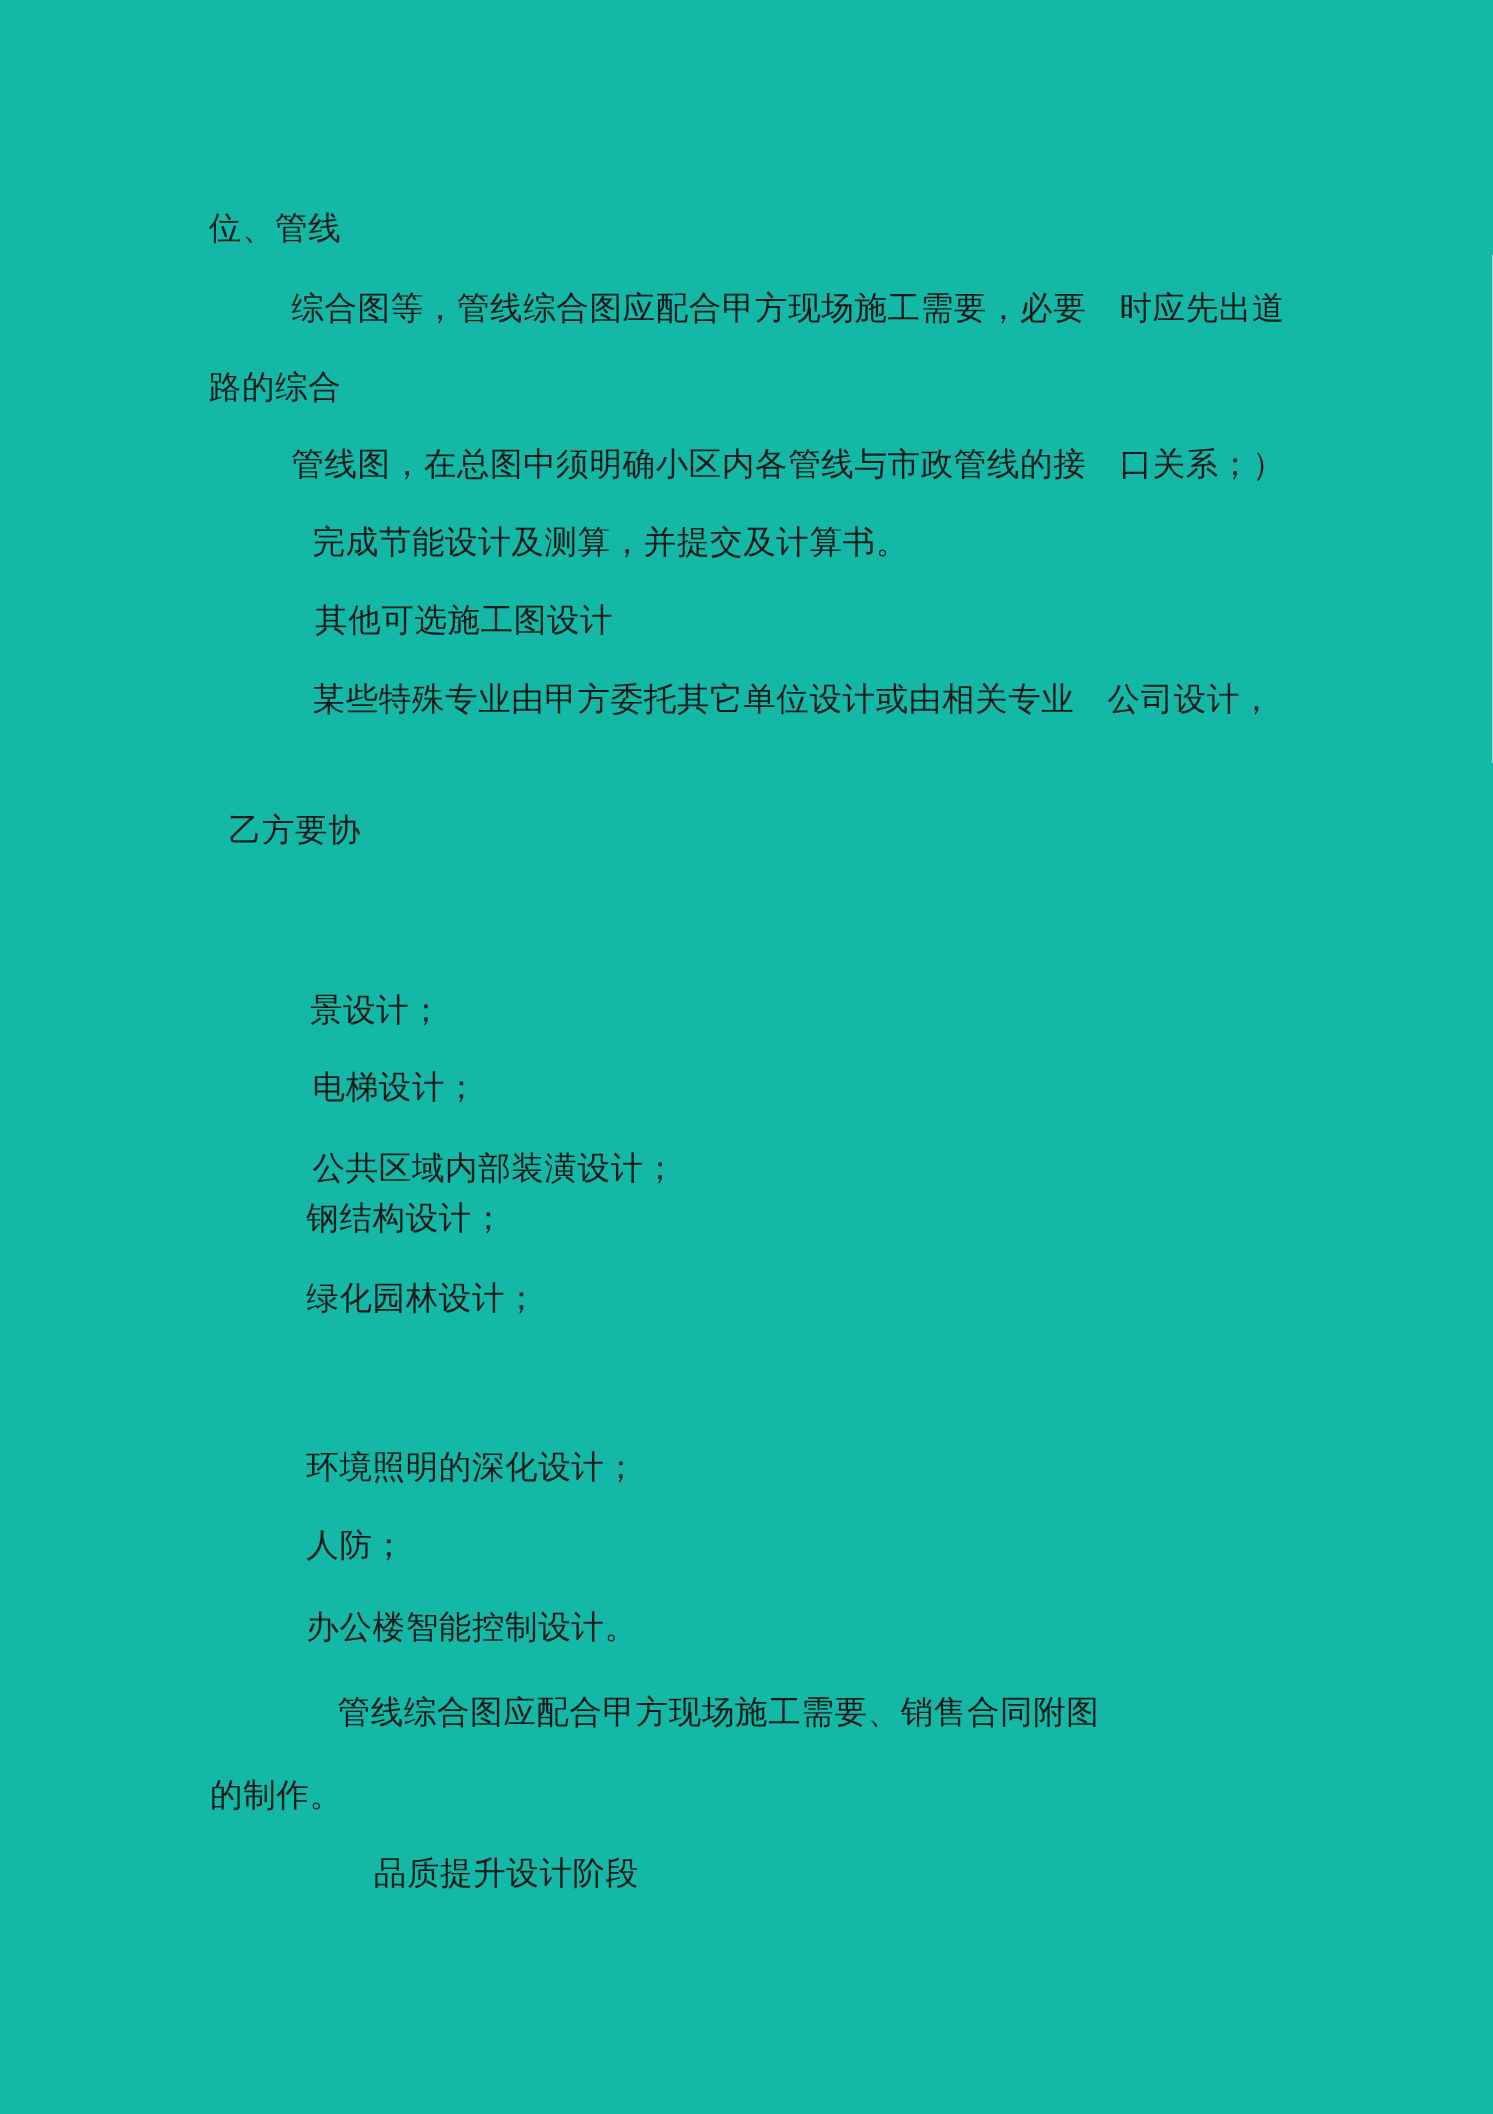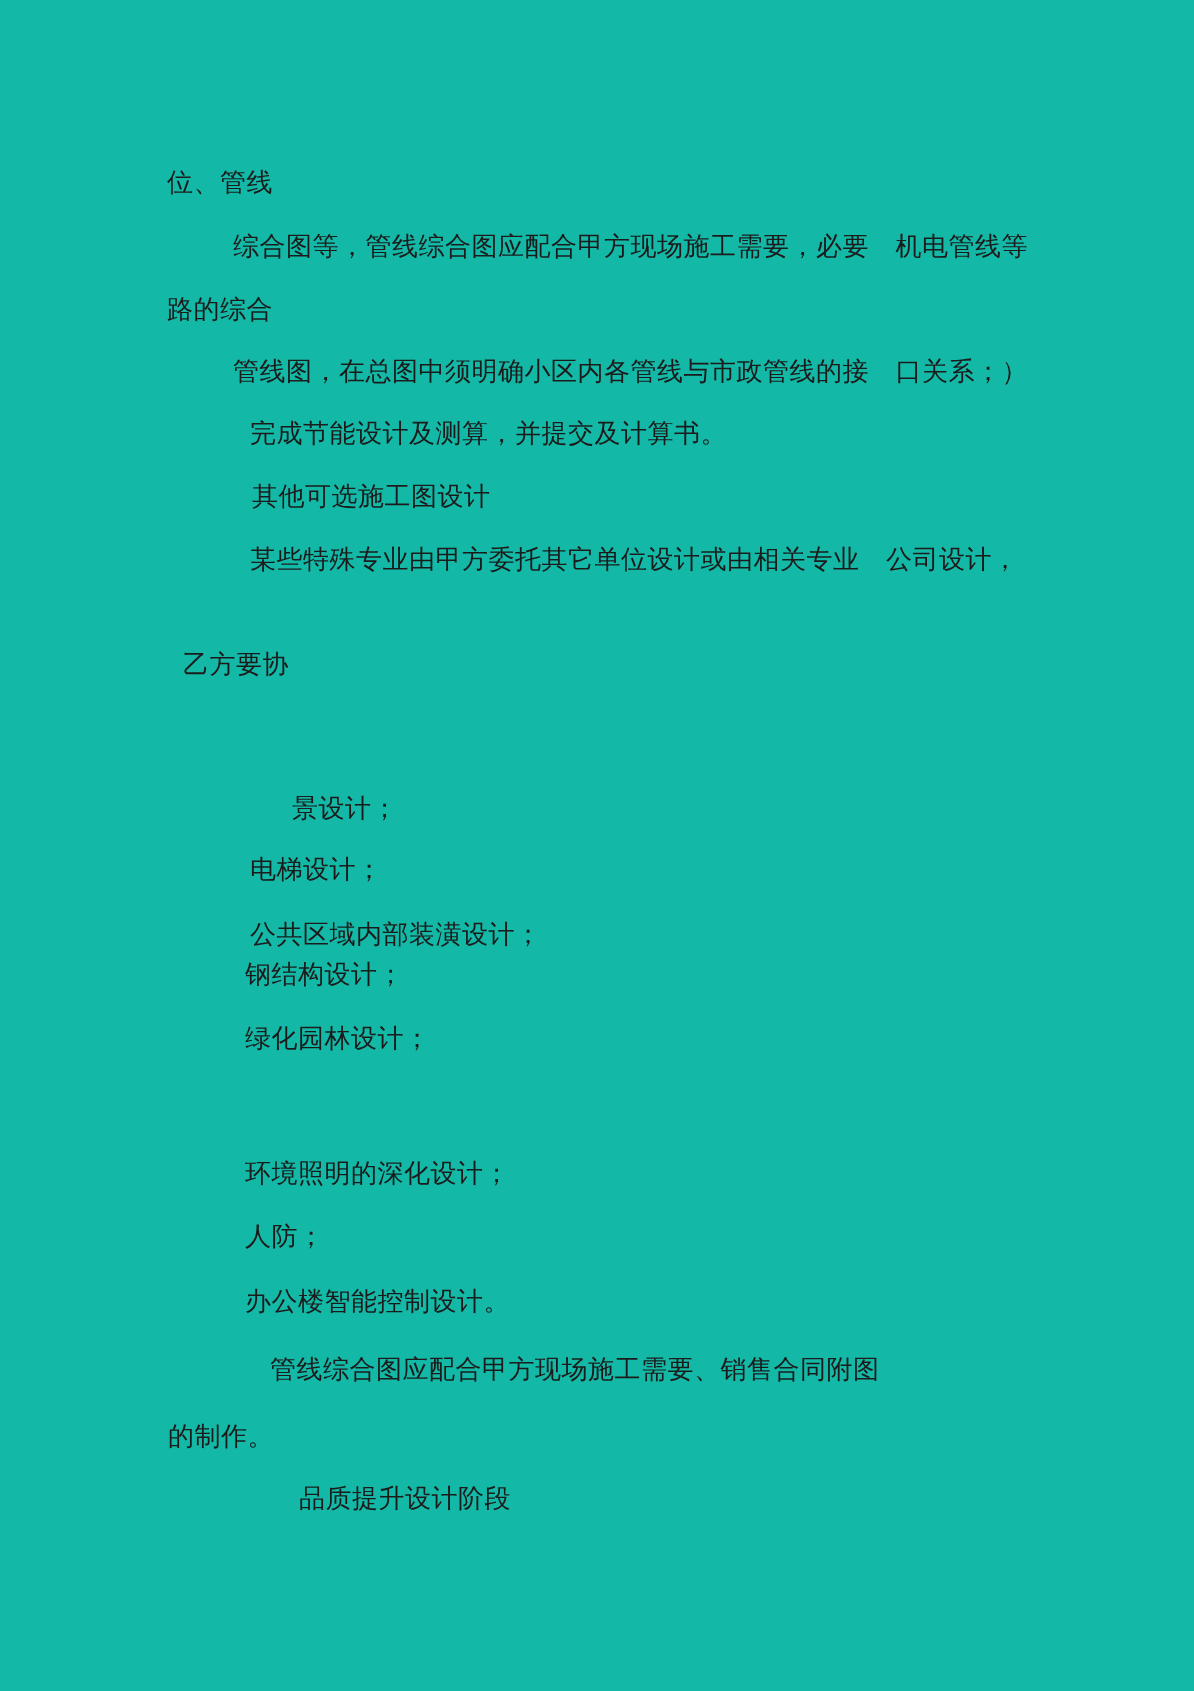--- a/index.html
+++ b/index.html
@@ -22,28 +22,28 @@
     color: #1b1b1b;
     white-space: pre;
     letter-spacing: 0.5px;
   }
 </style>
 </head>
 <body>
 
 <div class="page">
   <div class="line" style="left:167px; top:167px;">位、管线</div>
-  <div class="line" style="left:233px; top:231px;">综合图等，管线综合图应配合甲方现场施工需要，必要　机电管线等</div>
+  <div class="line" style="left:233px; top:231px;">综合图等，管线综合图应配合甲方现场施工需要，必要　时应先出道</div>
   <div class="line" style="left:167px; top:294px;">路的综合</div>
   <div class="line" style="left:250px; top:418px;">完成节能设计及测算，并提交及计算书。</div>
   <div class="line" style="left:233px; top:356px;">管线图，在总图中须明确小区内各管线与市政管线的接　口关系；）</div>
   <div class="line" style="left:252px; top:481px;">其他可选施工图设计</div>
   <div class="line" style="left:250px; top:544px;">某些特殊专业由甲方委托其它单位设计或由相关专业　公司设计，</div>
   <div class="line" style="left:183px; top:605px;margin-top:44px;">乙方要协</div>
-  <div class="line" style="left:248px; top:793px;margin-left:44px;">景设计；</div>
+  <div class="line" style="left:248px; top:793px;">景设计；</div>
   <div class="line" style="left:250px; top:854px;">电梯设计；</div>
   <div class="line" style="left:250px; top:919px;">公共区域内部装潢设计；</div>
   <div class="line" style="left:245px; top:959px;">钢结构设计；</div>
   <div class="line" style="left:245px; top:1023px;">绿化园林设计；</div>
   <div class="line" style="left:245px; top:1158px;">环境照明的深化设计；</div>
   <div class="line" style="left:245px; top:1221px;">人防；</div>
   <div class="line" style="left:245px; top:1286px;">办公楼智能控制设计。</div>
   <div class="line" style="left:270px; top:1354px;">管线综合图应配合甲方现场施工需要、销售合同附图</div>
   <div class="line" style="left:168px; top:1421px;">的制作。</div>
   <div class="line" style="left:260px; top:1483px;margin-left:39px;">品质提升设计阶段</div>

